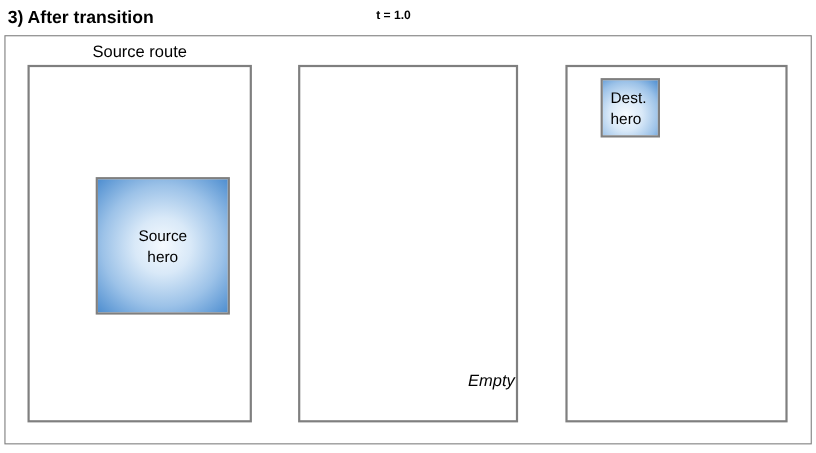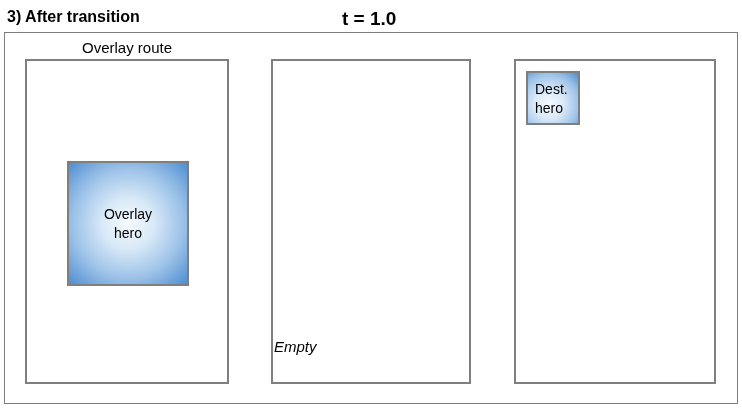--- a/index.html
+++ b/index.html
@@ -19,21 +19,21 @@
     overflow: hidden;
   }
   .stage { position: absolute; left: 0; top: 0; width: 742px; height: 412px; }
 
   .title {
     position: absolute; left: 5px; top: 6px;
     font-size: 16px; font-weight: bold; white-space: nowrap;
   }
   .time-label {
     position: absolute; left: 340px; top: 6px;
-    font-size: 19px; font-weight: bold; white-space: nowrap;
+    font-size: 11px; font-weight: bold; white-space: nowrap;
   }
 
   .outer-box {
     position: absolute; left: 3px; top: 31px;
     width: 734px; height: 372px;
     border: 1.5px solid var(--border-gray);
     background: #ffffff;
   }
 
   .panel-label {
@@ -55,61 +55,61 @@
   .panel.dst { left: 513px; width: 202px; }
 
   .hero {
     position: absolute;
     border: 2px solid var(--border-gray);
     background: radial-gradient(circle at 50% 50%,
       var(--hero-center) 0%,
       #d9e9f8 30%,
       var(--hero-mid-blue) 65%,
       var(--hero-edge-blue) 100%);
-    font-size: 14px; line-height: 17px;
+    font-size: 14px; line-height: 17px; margin-left: 20px;
   }
   .hero.source-hero {
     left: 40px; top: 100px; width: 122px; height: 125px;
     display: flex; align-items: center; justify-content: center;
     text-align: center;
   }
   .hero.dest-hero {
     left: 10px; top: 10px; width: 54px; height: 54px;
     padding: 7px 0 0 6px;
     background: radial-gradient(circle at 42% 62%,
       var(--hero-center) 0%,
       #d9e9f8 35%,
       var(--hero-mid-blue) 70%,
       var(--hero-edge-blue) 100%);
   }
 
   .empty-label {
     position: absolute; left: 0; top: 276px; width: 100%;
-    text-align: left; font-size: 15px; font-style: italic;
+    text-align: right; font-size: 15px; font-style: italic;
   }
 </style>
 </head>
 <body>
 
 <div class="stage">
 
   <div class="title">3) After transition</div>
 
   <div class="time-label">t = 1.0</div>
 
   <div class="outer-box"></div>
 
-  <div class="panel-label src">Overlay route</div>
+  <div class="panel-label src">Source route</div>
 
 
 
   <div class="panel src">
     <div class="hero source-hero">
       <div>
-        <div>Overlay</div>
+        <div>Source</div>
         <div>hero</div>
       </div>
     </div>
   </div>
 
   <div class="panel ovl">
     <div class="empty-label">Empty</div>
   </div>
 
   <div class="panel dst">

